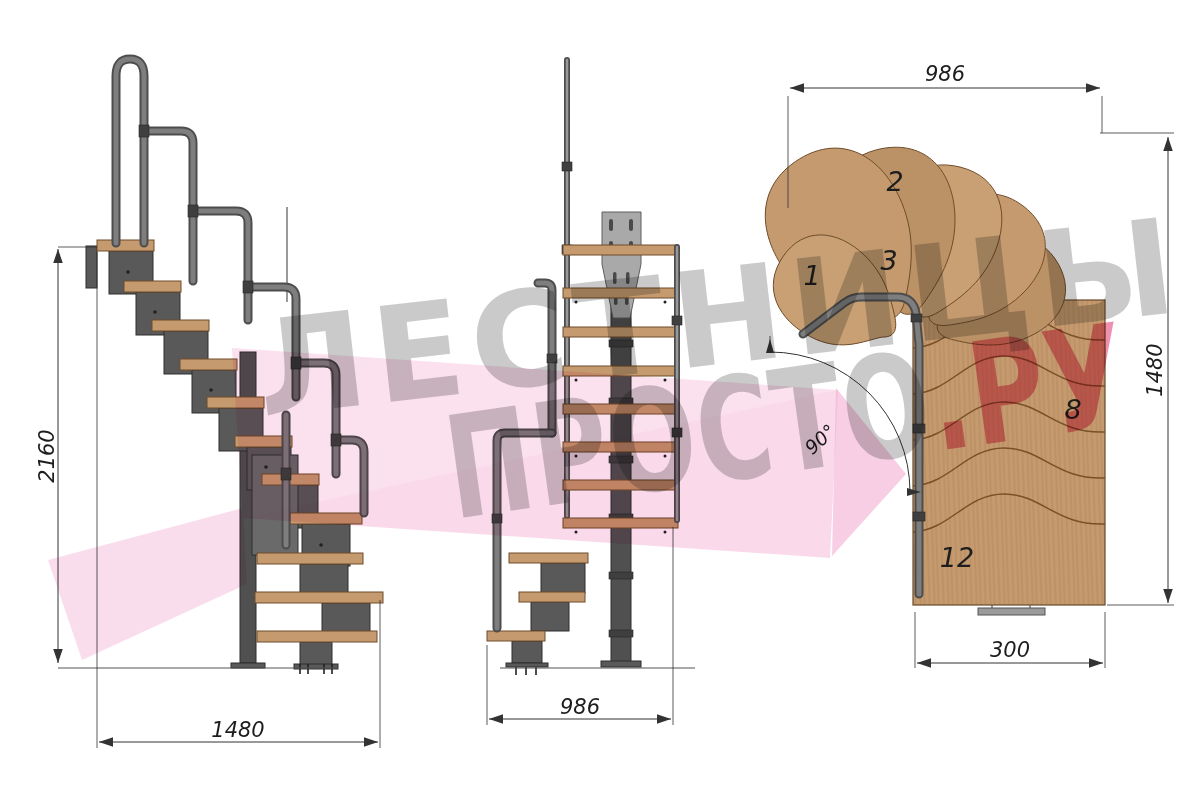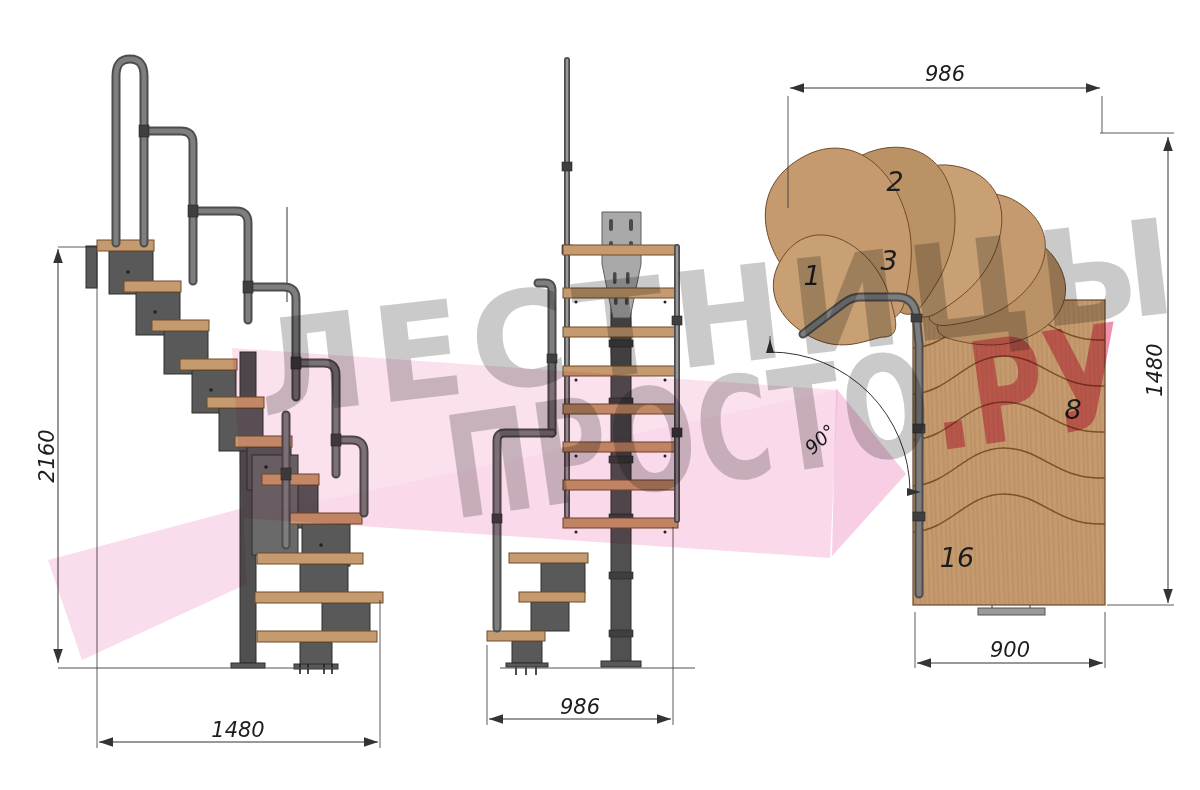--- a/index.html
+++ b/index.html
@@ -290,28 +290,28 @@
         <line x1="917" y1="663" x2="1103" y2="663" class="dim" marker-start="url(#arr)" marker-end="url(#arr)"></line>
       </g>
     </g>
   </svg>
 
   <span class="t dim-text rot" style="left:17px;top:444px;width:60px;">2160</span>
   <span class="t dim-text" style="left:198px;top:718px;width:80px;">1480</span>
   <span class="t dim-text" style="left:545px;top:695px;width:70px;">986</span>
   <span class="t dim-text" style="left:910px;top:62px;width:70px;">986</span>
   <span class="t dim-text rot" style="left:1125px;top:358px;width:60px;">1480</span>
-  <span class="t dim-text" style="left:975px;top:638px;width:70px;">900</span>
+  <span class="t dim-text" style="left:975px;top:638px;width:70px;">300</span>
   <span class="t dim-text" style="left:797px;top:428px;width:46px;transform:rotate(-42deg);font-size:19px;">90°</span>
 
   <span class="t step-num" style="left:792px;top:260px;width:40px;">1</span>
   <span class="t step-num" style="left:875px;top:166px;width:40px;">2</span>
   <span class="t step-num" style="left:869px;top:245px;width:40px;">3</span>
   <span class="t step-num" style="left:1053px;top:394px;width:40px;">8</span>
-  <span class="t step-num" style="left:937px;top:542px;width:40px;">16</span>
+  <span class="t step-num" style="left:937px;top:542px;width:40px;">12</span>
 
   <div class="wm">
     <svg class="wm-ribbon" width="1200" height="790" viewBox="0 0 1200 790">
       <polygon points="232,348 838,390 830,558 243,518" fill="var(--ribbon-pink,#f5bcd9)" fill-opacity=".55"></polygon>
       <polygon points="836,388 906,474 832,556" fill="#f2aed0" fill-opacity=".6"></polygon>
       <polygon points="48,560 243,508 247,584 82,660" fill="var(--ribbon-pink,#f5bcd9)" fill-opacity=".5"></polygon>
       <polygon points="232,348 838,390 243,518" fill="#ffffff" fill-opacity=".16"></polygon>
     </svg>
     <span class="wm-text wm-line1">ЛЕСТНИЦЫ</span>
     <span class="wm-text wm-line2"><span>ПРОСТО</span><span class="wm-pink">.РУ</span></span>

